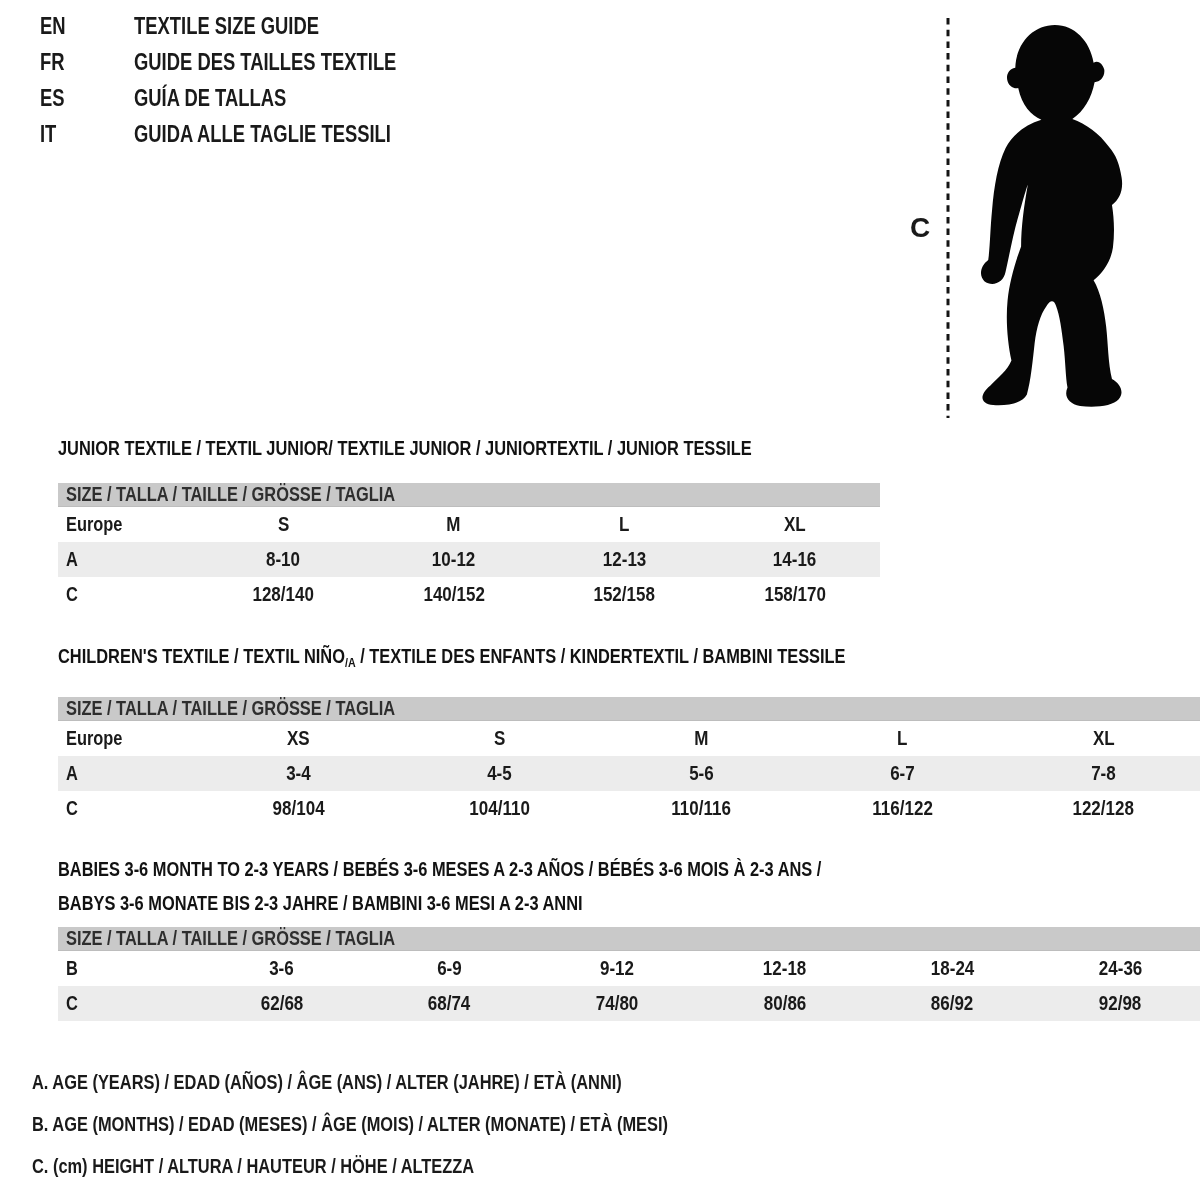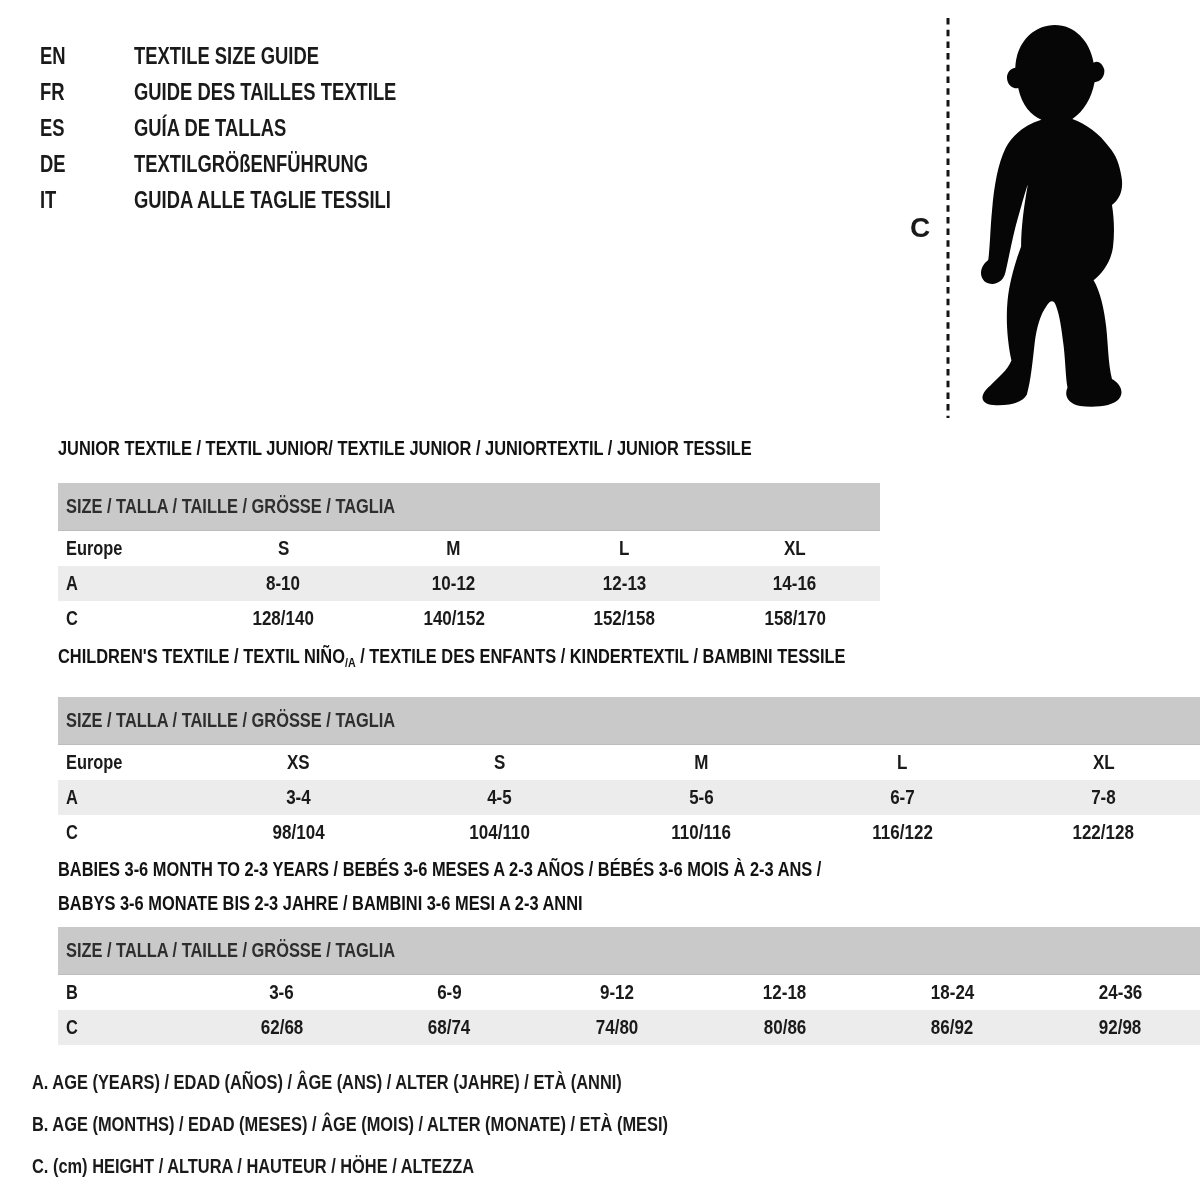--- a/index.html
+++ b/index.html
@@ -25,21 +25,21 @@
     white-space: nowrap;
   }
   .cellinner {
     display: inline-block;
     transform: scaleX(0.85);
     transform-origin: 50% 50%;
     white-space: nowrap;
   }
 
   
-  .lang-list { position: absolute; left: 40px; top: 38px; }
+  .lang-list { position: absolute; left: 40px; top: 8px; }
   .lang-row { display: flex; align-items: center; height: 36px; }
   .lang-code, .lang-label {
     font-size: 23px; font-weight: 700; color: var(--text);
     display: inline-block; transform: scaleX(0.8); transform-origin: 0 50%;
     white-space: nowrap;
   }
   .lang-code { width: 94px; flex: 0 0 94px; }
 
   
   .measure-label {
@@ -57,21 +57,21 @@
 
   .section-heading { margin: 0; font-size: 20px; font-weight: 700; color: #121212; }
   .heading-line { line-height: 22px; white-space: nowrap; }
   .section-0 .section-heading { margin-bottom: 24px; }
   .section-1 .section-heading { margin-bottom: 23px; }
   .section-2 .heading-line { line-height: 34px; }
   .section-2 .section-heading { margin-bottom: 7px; }
   .sub-part { font-size: 13px; vertical-align: -4px; }
 
   .size-bar {
-    height: 48px; background: var(--bar);
+    height: 24px; background: var(--bar);
     display: flex; align-items: center;
     padding-left: 8px; box-sizing: border-box;
     font-size: 20px; font-weight: 700; color: #2e2e2e;
     border-bottom: 1px solid #bdbdbd;
   }
   .trow { display: flex; align-items: center; height: 35px; font-size: 20px; font-weight: 700; }
   .trow.shaded { background: var(--shaded); }
   .row-label { flex: 0 0 140px; width: 140px; padding-left: 8px; box-sizing: border-box; }
   .cell { flex: 1 1 0; text-align: center; }
 
@@ -89,24 +89,20 @@
     <span class="lang-code">EN</span>
     <span class="lang-label">TEXTILE SIZE GUIDE</span>
   </div>
       <div class="lang-row">
     <span class="lang-code">FR</span>
     <span class="lang-label">GUIDE DES TAILLES TEXTILE</span>
   </div>
       <div class="lang-row">
     <span class="lang-code">ES</span>
     <span class="lang-label">GUÍA DE TALLAS</span>
-  </div>
-      <div class="lang-row">
-    <span class="lang-code">DE</span>
-    <span class="lang-label">TEXTILGRÖßENFÜHRUNG</span>
   </div>
       <div class="lang-row">
     <span class="lang-code">IT</span>
     <span class="lang-label">GUIDA ALLE TAGLIE TESSILI</span>
   </div>
     </div>
 
   <span class="measure-label">C</span>
 
   <svg class="dash-line" width="8" height="404" viewBox="0 0 8 404">

